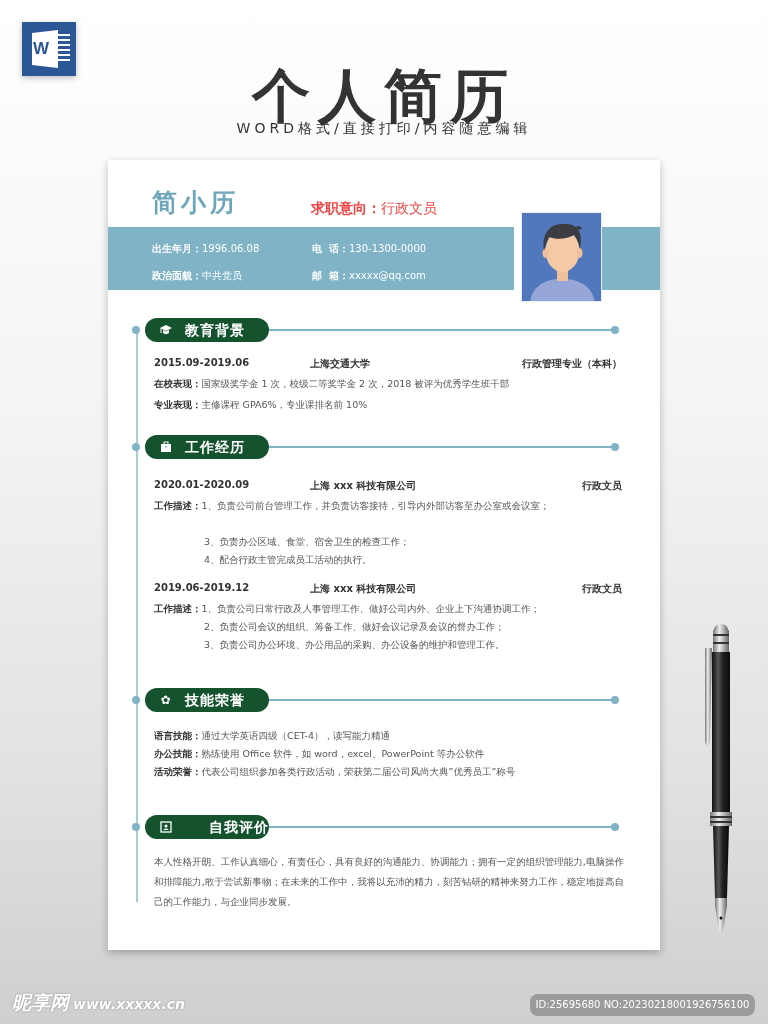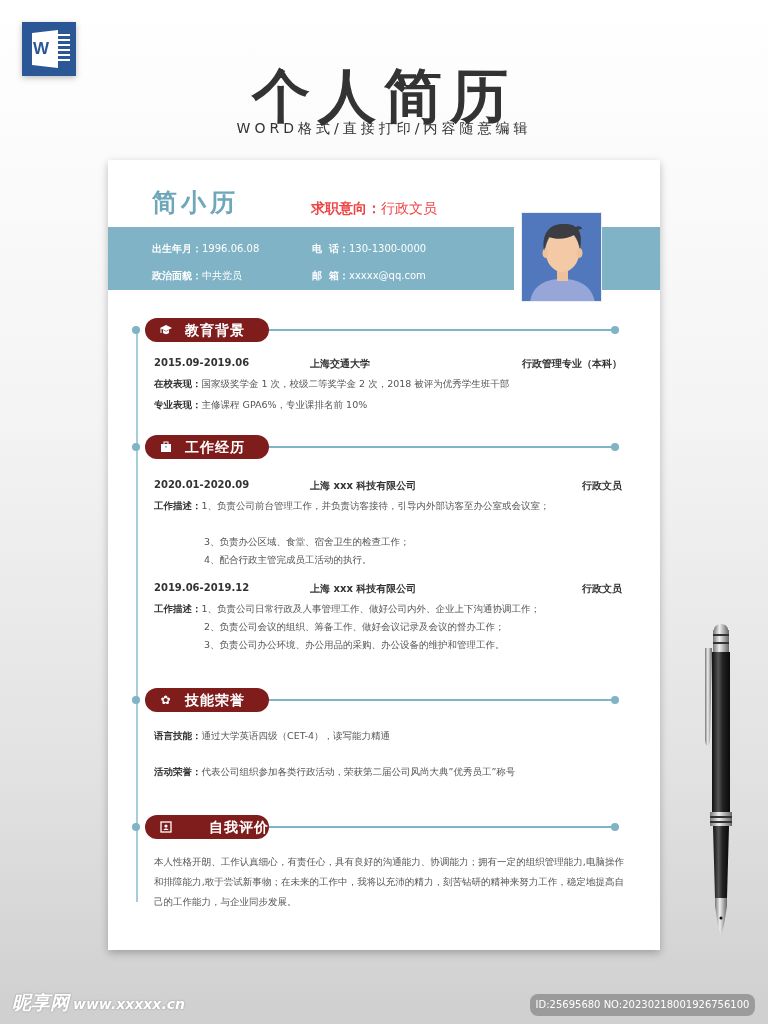--- a/index.html
+++ b/index.html
@@ -26,21 +26,21 @@
   .intent b { font-weight:bold; }
   .band { position:absolute; left:0; top:67px; width:552px; height:63px; background:#7fb3c5; }
   .band .gap { position:absolute; left:406px; top:0; width:88px; height:63px; background:#fff; }
   .info { position:absolute; font-size:10px; color:#fff; }
   .info b { font-weight:bold; }
   .photo { position:absolute; left:413px; top:52px; width:81px; height:90px; background:#5178bc; overflow:hidden; border:1px solid #e8eef6; }
 
   .timeline { position:absolute; left:28px; top:170px; width:2px; height:572px; background:#a7cdd9; }
   .section-head { position:absolute; left:24px; width:490px; height:24px; }
   .section-head .dot-l { position:absolute; left:0; top:8px; width:8px; height:8px; border-radius:50%; background:#7fb3c5; }
-  .section-head .pill { position:absolute; left:13px; top:0; width:124px; height:24px; border-radius:12px; background:#7f1d1d;
+  .section-head .pill { position:absolute; left:13px; top:0; width:124px; height:24px; border-radius:12px; background:#14532d;
     color:#fff; font-size:14px; font-weight:bold; padding-left:40px; line-height:24px; letter-spacing:1px; }
   .section-head .pill .ico { position:absolute; left:14px; top:5px; width:14px; height:14px; color:#fff; font-size:12px; line-height:14px; text-align:center; }
   .section-head .line { position:absolute; left:137px; top:11px; width:344px; height:2px; background:#7fb3c5; }
   .section-head .dot-r { position:absolute; left:479px; top:8px; width:8px; height:8px; border-radius:50%; background:#7fb3c5; }
 
   .row { position:absolute; left:46px; width:468px; font-size:10px; color:#333; }
   .row b { font-weight:bold; }
   .row .c2 { position:absolute; left:156px; font-weight:bold; }
   .row .c3 { position:absolute; right:0; font-weight:bold; }
   .txt { position:absolute; left:46px; font-size:9.5px; color:#555; white-space:nowrap; }
@@ -176,20 +176,23 @@
     <div class="dot-l"></div>
     <div class="pill">
       <span class="ico">✿</span>
       <span>技能荣誉</span>
     </div>
     <div class="line"></div>
     <div class="dot-r"></div>
   </div>
   <div class="txt" style="top:570px;">
     <b>语言技能：</b><span>通过大学英语四级（CET-4），读写能力精通</span>
+  </div>
+  <div class="txt" style="top:588px;">
+    <b>办公技能：</b><span>熟练使用 Office 软件，如 word，excel、PowerPoint 等办公软件</span>
   </div>
   <div class="txt" style="top:606px;">
     <b>活动荣誉：</b><span>代表公司组织参加各类行政活动，荣获第二届公司风尚大典”优秀员工”称号</span>
   </div>
 
   <div class="section-head" style="top:655px;text-align:right;">
     <div class="dot-l"></div>
     <div class="pill">
       <span class="ico">
         <svg width="14" height="14" viewBox="0 0 14 14">

